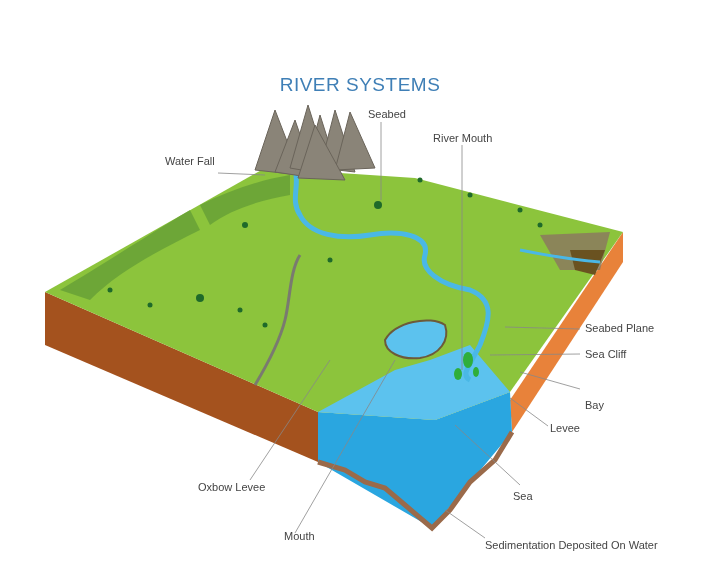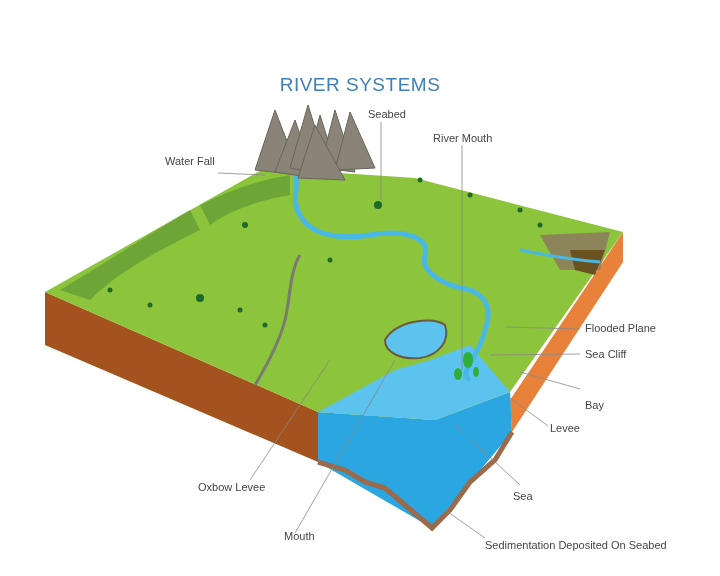--- a/index.html
+++ b/index.html
@@ -78,20 +78,20 @@
     <line x1="250" y1="480" x2="330" y2="360"></line>
     <line x1="295" y1="533" x2="395" y2="360"></line>
     <line x1="520" y1="485" x2="455" y2="425"></line>
     <line x1="485" y1="538" x2="445" y2="510"></line>
   </g>
 </svg>
 
 <div class="lbl" style="left:368px;top:108px">Seabed</div>
 <div class="lbl" style="left:433px;top:132px">River Mouth</div>
 <div class="lbl" style="left:165px;top:155px">Water Fall</div>
-<div class="lbl" style="left:585px;top:322px">Flooded Plane</div>
+<div class="lbl" style="left:585px;top:322px">Seabed Plane</div>
 <div class="lbl" style="left:585px;top:348px">Sea Cliff</div>
 <div class="lbl" style="left:585px;top:399px">Bay</div>
 <div class="lbl" style="left:550px;top:422px">Levee</div>
 <div class="lbl" style="left:198px;top:481px">Oxbow Levee</div>
 <div class="lbl" style="left:513px;top:490px">Sea</div>
 <div class="lbl" style="left:284px;top:530px">Mouth</div>
-<div class="lbl" style="left:485px;top:539px">Sedimentation Deposited On Seabed</div>
+<div class="lbl" style="left:485px;top:539px">Sedimentation Deposited On Water</div>
 
 </body></html>

